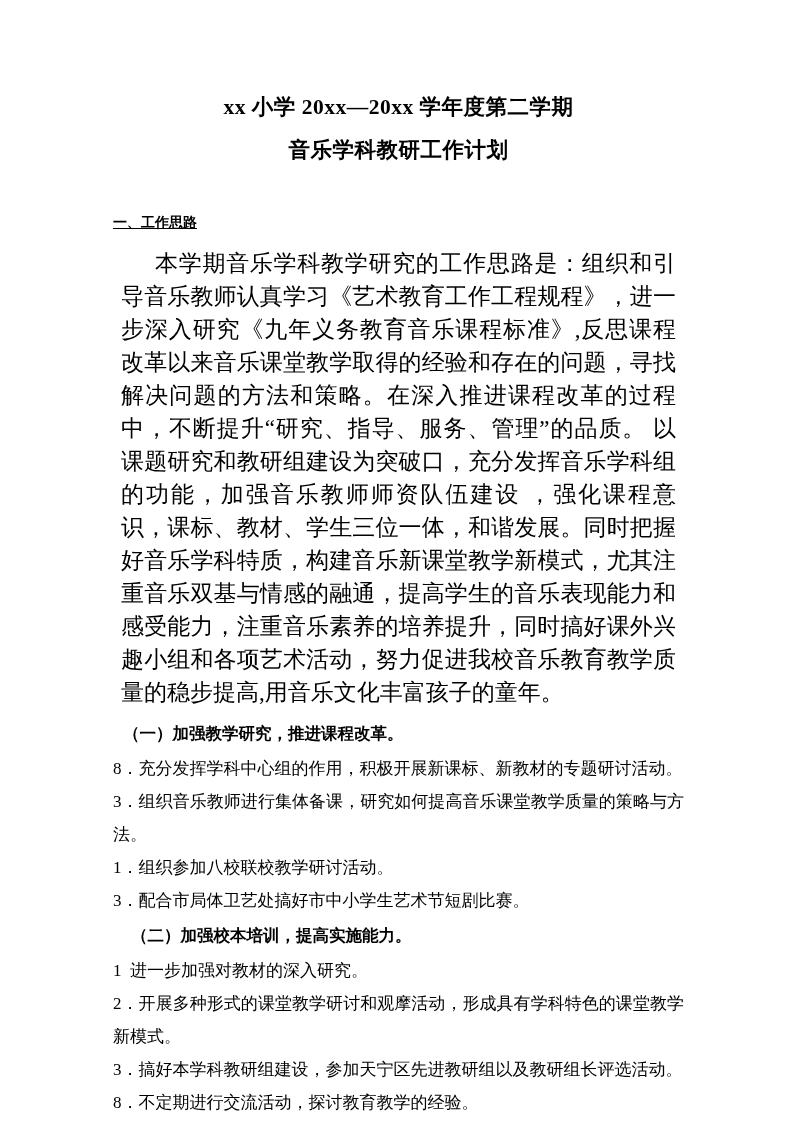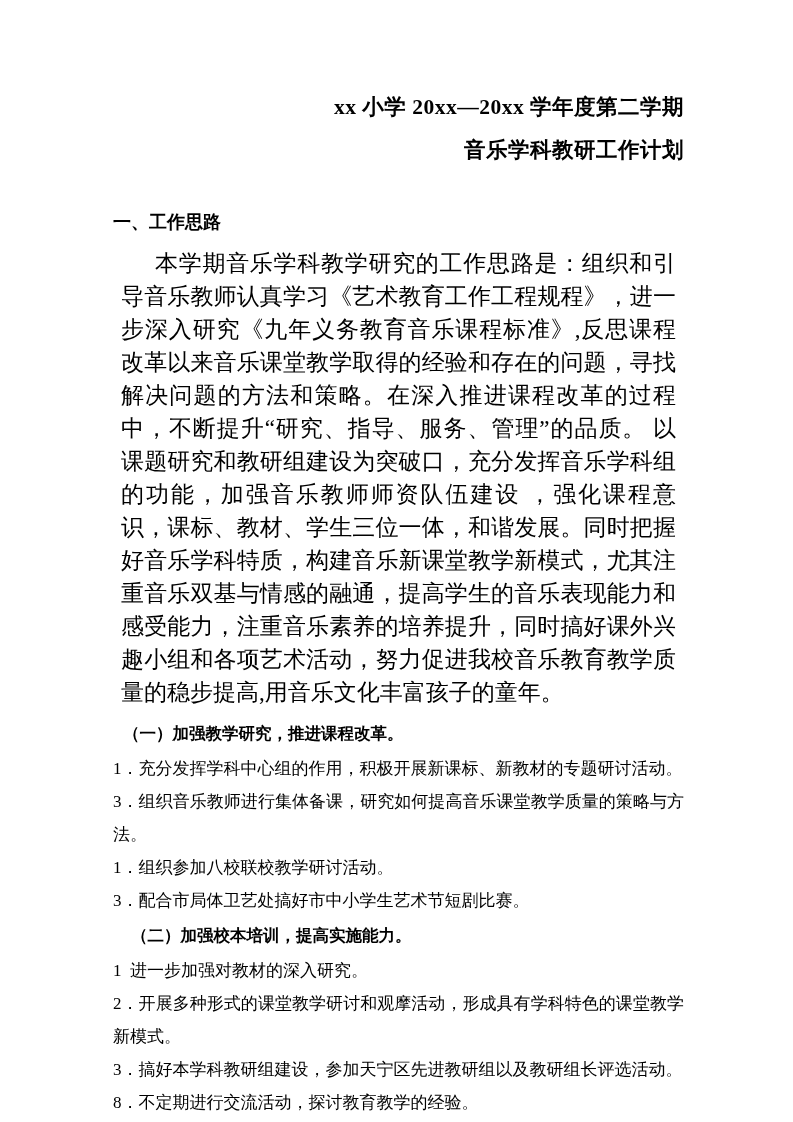--- a/index.html
+++ b/index.html
@@ -25,42 +25,43 @@
   }
   .content {
     position: absolute;
     left: 113px;
     top: 86px;
     width: 571px;
   }
 
   
   .doc-title {
-    text-align: right;
+    text-align: center;
     font-family: "Liberation Serif", "DejaVu Serif", serif;
     font-weight: bold;
     font-size: 21.5px;
     line-height: 43px;
     letter-spacing: 0.5px;
     margin: 0;
     white-space: pre;
   }
   .title-line-1 { margin-bottom: 0px; }
   .title-line-2 { margin-bottom: 0px; }
 
   .title-gap { height: 34px; }
 
   
   .section-heading {
     font-family: "Liberation Sans", "DejaVu Sans", sans-serif;
     font-weight: bold;
-    font-size: 18px;
+    font-size: 14px;
     line-height: 33px;
     margin: 0;
     white-space: pre;
+    text-decoration: underline;
   }
 
   
   .sub-heading {
     font-family: "Liberation Sans", "DejaVu Sans", sans-serif;
     font-weight: bold;
     font-size: 16.5px;
     line-height: 33px;
     margin: 2px;
     white-space: pre;
@@ -110,21 +111,21 @@
 
     <div class="title-gap"></div>
 
     <div class="section-heading">一、工作思路</div>
 
     <div class="body-para">本学期音乐学科教学研究的工作思路是：组织和引导音乐教师认真学习《艺术教育工作工程规程》，进一步深入研究《九年义务教育音乐课程标准》,反思课程改革以来音乐课堂教学取得的经验和存在的问题，寻找解决问题的方法和策略。在深入推进课程改革的过程中，不断提升“研究、指导、服务、管理”的品质。 以课题研究和教研组建设为突破口，充分发挥音乐学科组的功能，加强音乐教师师资队伍建设 ，强化课程意识，课标、教材、学生三位一体，和谐发展。同时把握好音乐学科特质，构建音乐新课堂教学新模式，尤其注重音乐双基与情感的融通，提高学生的音乐表现能力和感受能力，注重音乐素养的培养提升，同时搞好课外兴趣小组和各项艺术活动，努力促进我校音乐教育教学质量的稳步提高,用音乐文化丰富孩子的童年。</div>
 
 
     <div class="sub-heading indent-1">（一）加强教学研究，推进课程改革。</div>
 
-    <div class="list-item">1．充分发挥学科中心组的作用，积极开展新课标、新教材的专题研讨活动。</div>
+    <div class="list-item">8．充分发挥学科中心组的作用，积极开展新课标、新教材的专题研讨活动。</div>
     <div class="list-item">3．组织音乐教师进行集体备课，研究如何提高音乐课堂教学质量的策略与方法。</div>
     <div class="list-item">1．组织参加八校联校教学研讨活动。</div>
     <div class="list-item">3．配合市局体卫艺处搞好市中小学生艺术节短剧比赛。</div>
 
     <div class="sub-heading indent-2">（二）加强校本培训，提高实施能力。</div>
 
     <div class="list-item">1  进一步加强对教材的深入研究。</div>
     <div class="list-item">2．开展多种形式的课堂教学研讨和观摩活动，形成具有学科特色的课堂教学新模式。</div>
     <div class="list-item">3．搞好本学科教研组建设，参加天宁区先进教研组以及教研组长评选活动。</div>
     <div class="list-item">8．不定期进行交流活动，探讨教育教学的经验。</div>

